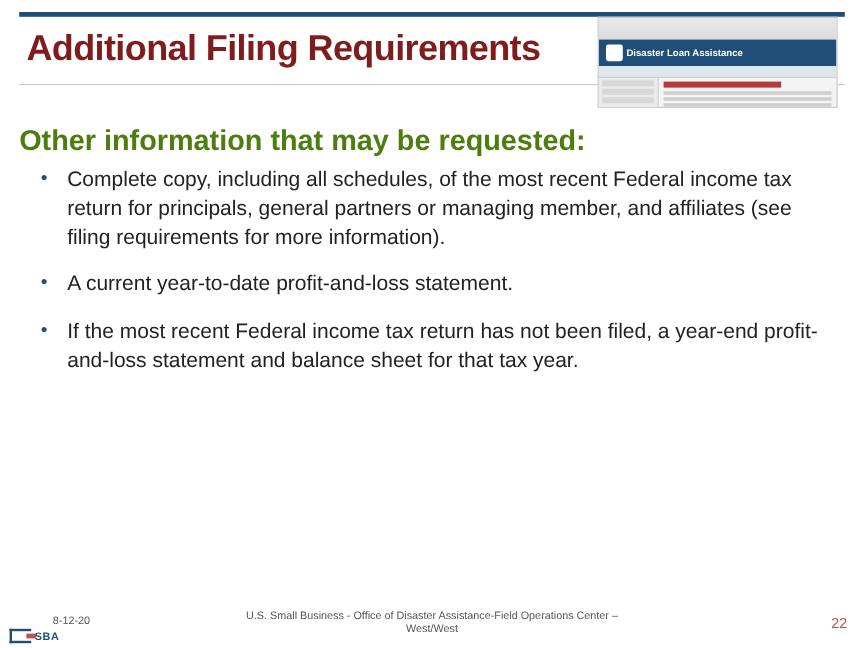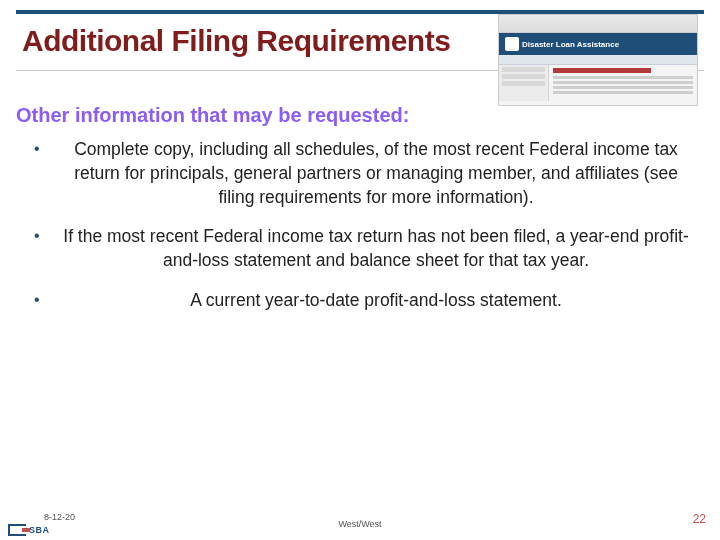--- a/index.html
+++ b/index.html
@@ -35,21 +35,21 @@
     right: 16px;
     height: 1px;
     background: #c9c9c9;
   }
 
   .thumbnail {
     position: absolute;
     top: 14px;
     right: 22px;
     width: 200px;
-    height: 92px;
+    height: 76px;
     background: #f4f4f4;
     border: 1px solid #ccc;
     overflow: hidden;
   }
   .thumb-top {
     height: 18px;
     background: linear-gradient(#e9e9e9,#dcdcdc);
     border-bottom: 1px solid #ccc;
   }
   .thumb-banner {
@@ -95,32 +95,31 @@
     height: 5px; width: 70%;
     background: #b23a3a;
     margin-bottom: 3px;
   }
   .thumb-line { height: 3px; background: #cfcfcf; margin-bottom: 2px; }
 
   .subtitle {
     position: absolute;
     top: 104px;
     left: 16px;
-    font-size: 20px;
+    font-size: 24px;
     font-weight: 700;
-    color: #8b5cf6;
+    color: #4d7c0f;
   }
 
   .bullets {
     position: absolute;
     top: 138px;
     left: 32px;
     right: 24px;
     list-style: none;
-    text-align: center;
   }
   .bullets li {
     position: relative;
     font-size: 17.5px;
     line-height: 1.36;
     color: #222;
     padding-left: 24px;
     margin-bottom: 16px;
   }
   .bullets li::before {
@@ -223,31 +222,31 @@
   </div>
 </div>
 
 <h2 class="subtitle">Other information that may be requested:</h2>
 
 <ul class="bullets">
   <li>
     <span>Complete copy, including all schedules, of the most recent Federal income tax return for principals, general partners or managing member, and affiliates (see filing requirements for more information).</span>
   </li>
   <li>
-    <span>If the most recent Federal income tax return has not been filed, a year-end profit-and-loss statement and balance sheet for that tax year.</span>
+    <span>A current year-to-date profit-and-loss statement.</span>
   </li>
   <li>
-    <span>A current year-to-date profit-and-loss statement.</span>
+    <span>If the most recent Federal income tax return has not been filed, a year-end profit-and-loss statement and balance sheet for that tax year.</span>
   </li>
 </ul>
 
 <div class="footer">
   <div class="sba-logo">
     <div class="sba-mark"></div>
     <span class="sba-text">SBA</span>
   </div>
   <div class="footer-date">8-12-20</div>
   <div class="footer-center">
-    <br>
+    <span>U.S. Small Business - Office of Disaster Assistance-Field Operations Center –</span><br>
     <span>West/West</span>
   </div>
   <div class="footer-page">22</div>
 </div>
 
 </body></html>

